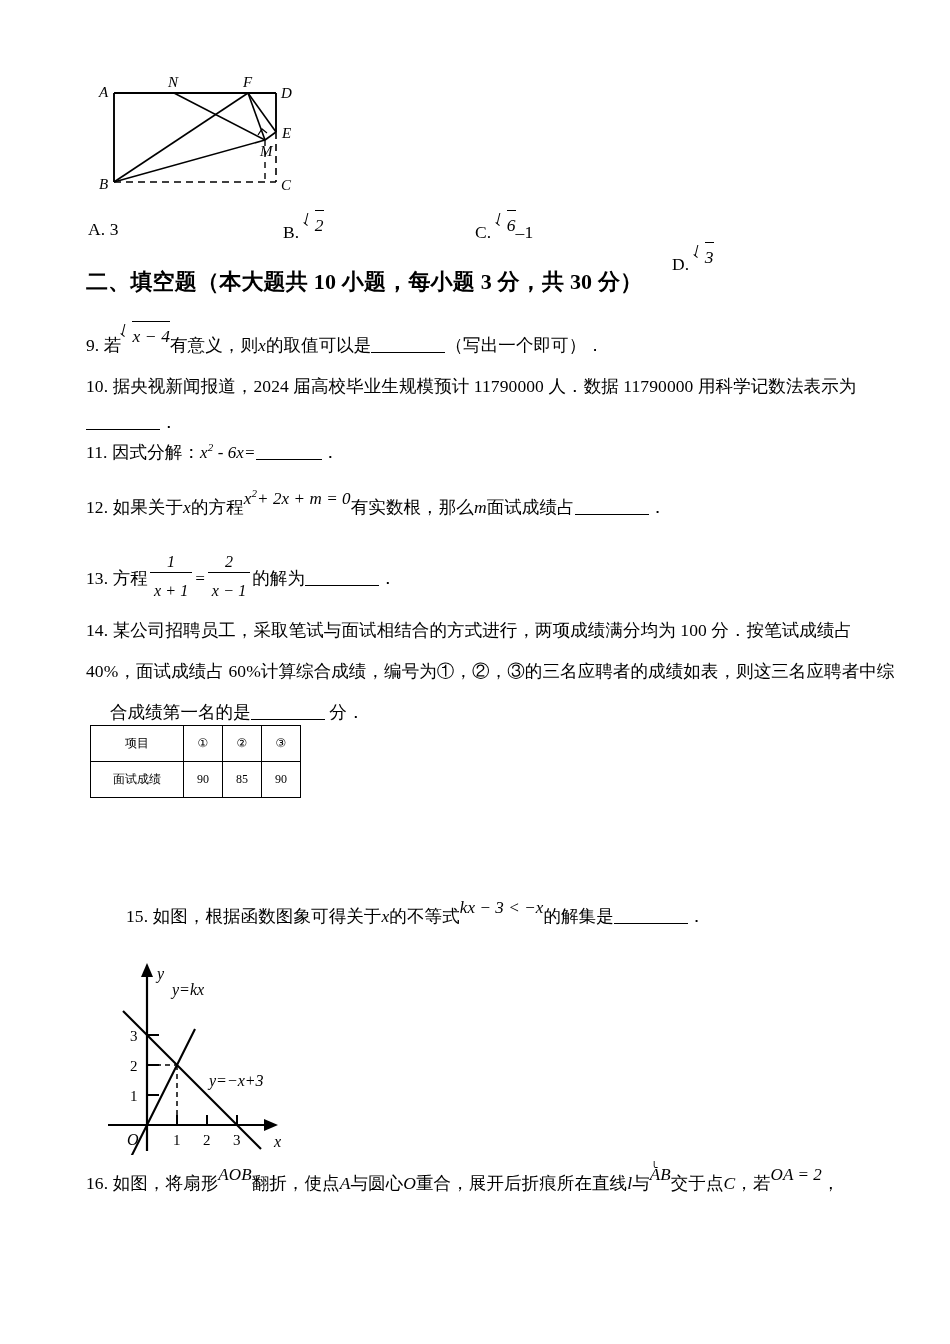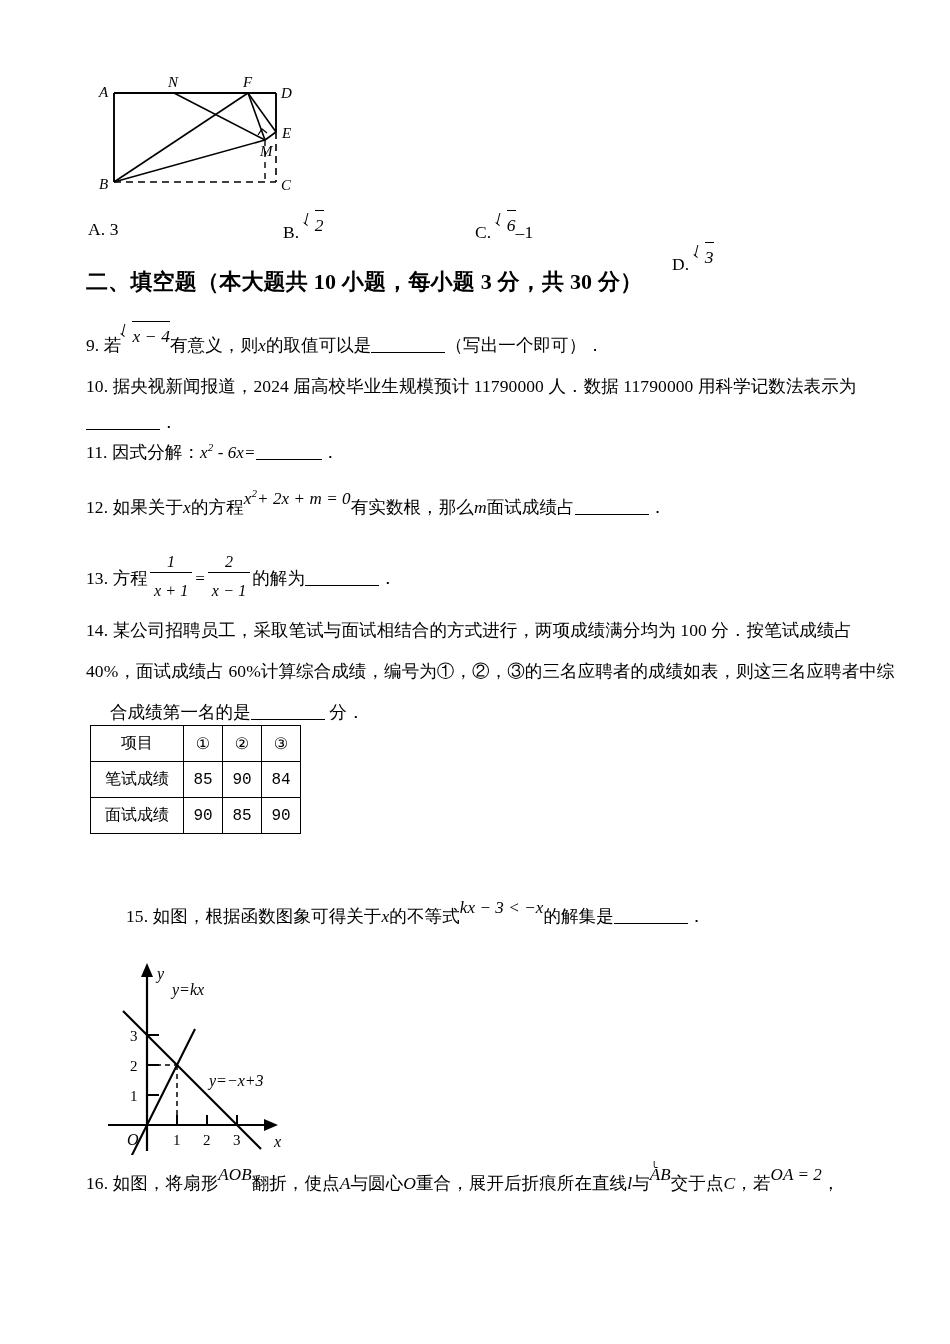--- a/index.html
+++ b/index.html
@@ -96,22 +96,22 @@
   .frac .den { display: block; border-top: 1.1px solid #000; padding: 8px 4px; }
 
   
   .raise { position: relative; top: -9px; }
   .raise-sm { position: relative; top: -7px; }
 
   
   .q14-table {
     position: absolute;
     border-collapse: collapse;
-    font-size: 16px;
-    font-family: Liberation Mono, monospace;
+    font-size: 12px;
+    font-family: Liberation Serif, serif;
   }
   .q14-table td {
     border: 1.3px solid #000;
     text-align: center;
     vertical-align: middle;
     height: 35px;
     padding: 0;
   }
   .q14-table td.lbl { width: 92px; text-align: center; }
   .q14-table td.val { width: 38px; }
@@ -225,26 +225,20 @@
 
   <table class="q14-table" style="left:90px; top:725px;">
     <tbody>
       <tr>
         <td class="lbl">项目</td>
         <td class="val">①</td>
         <td class="val">②</td>
         <td class="val">③</td>
       </tr>
       <tr>
-        <td class="lbl">笔试成绩</td>
-        <td class="val">85</td>
-        <td class="val">90</td>
-        <td class="val">84</td>
-      </tr>
-      <tr>
         <td class="lbl">面试成绩</td>
         <td class="val">90</td>
         <td class="val">85</td>
         <td class="val">90</td>
       </tr>
     </tbody>
   </table>
 
   <div class="blk txt" style="left:86px; top:903px;margin-left:40px;">
     <span>15.</span>

